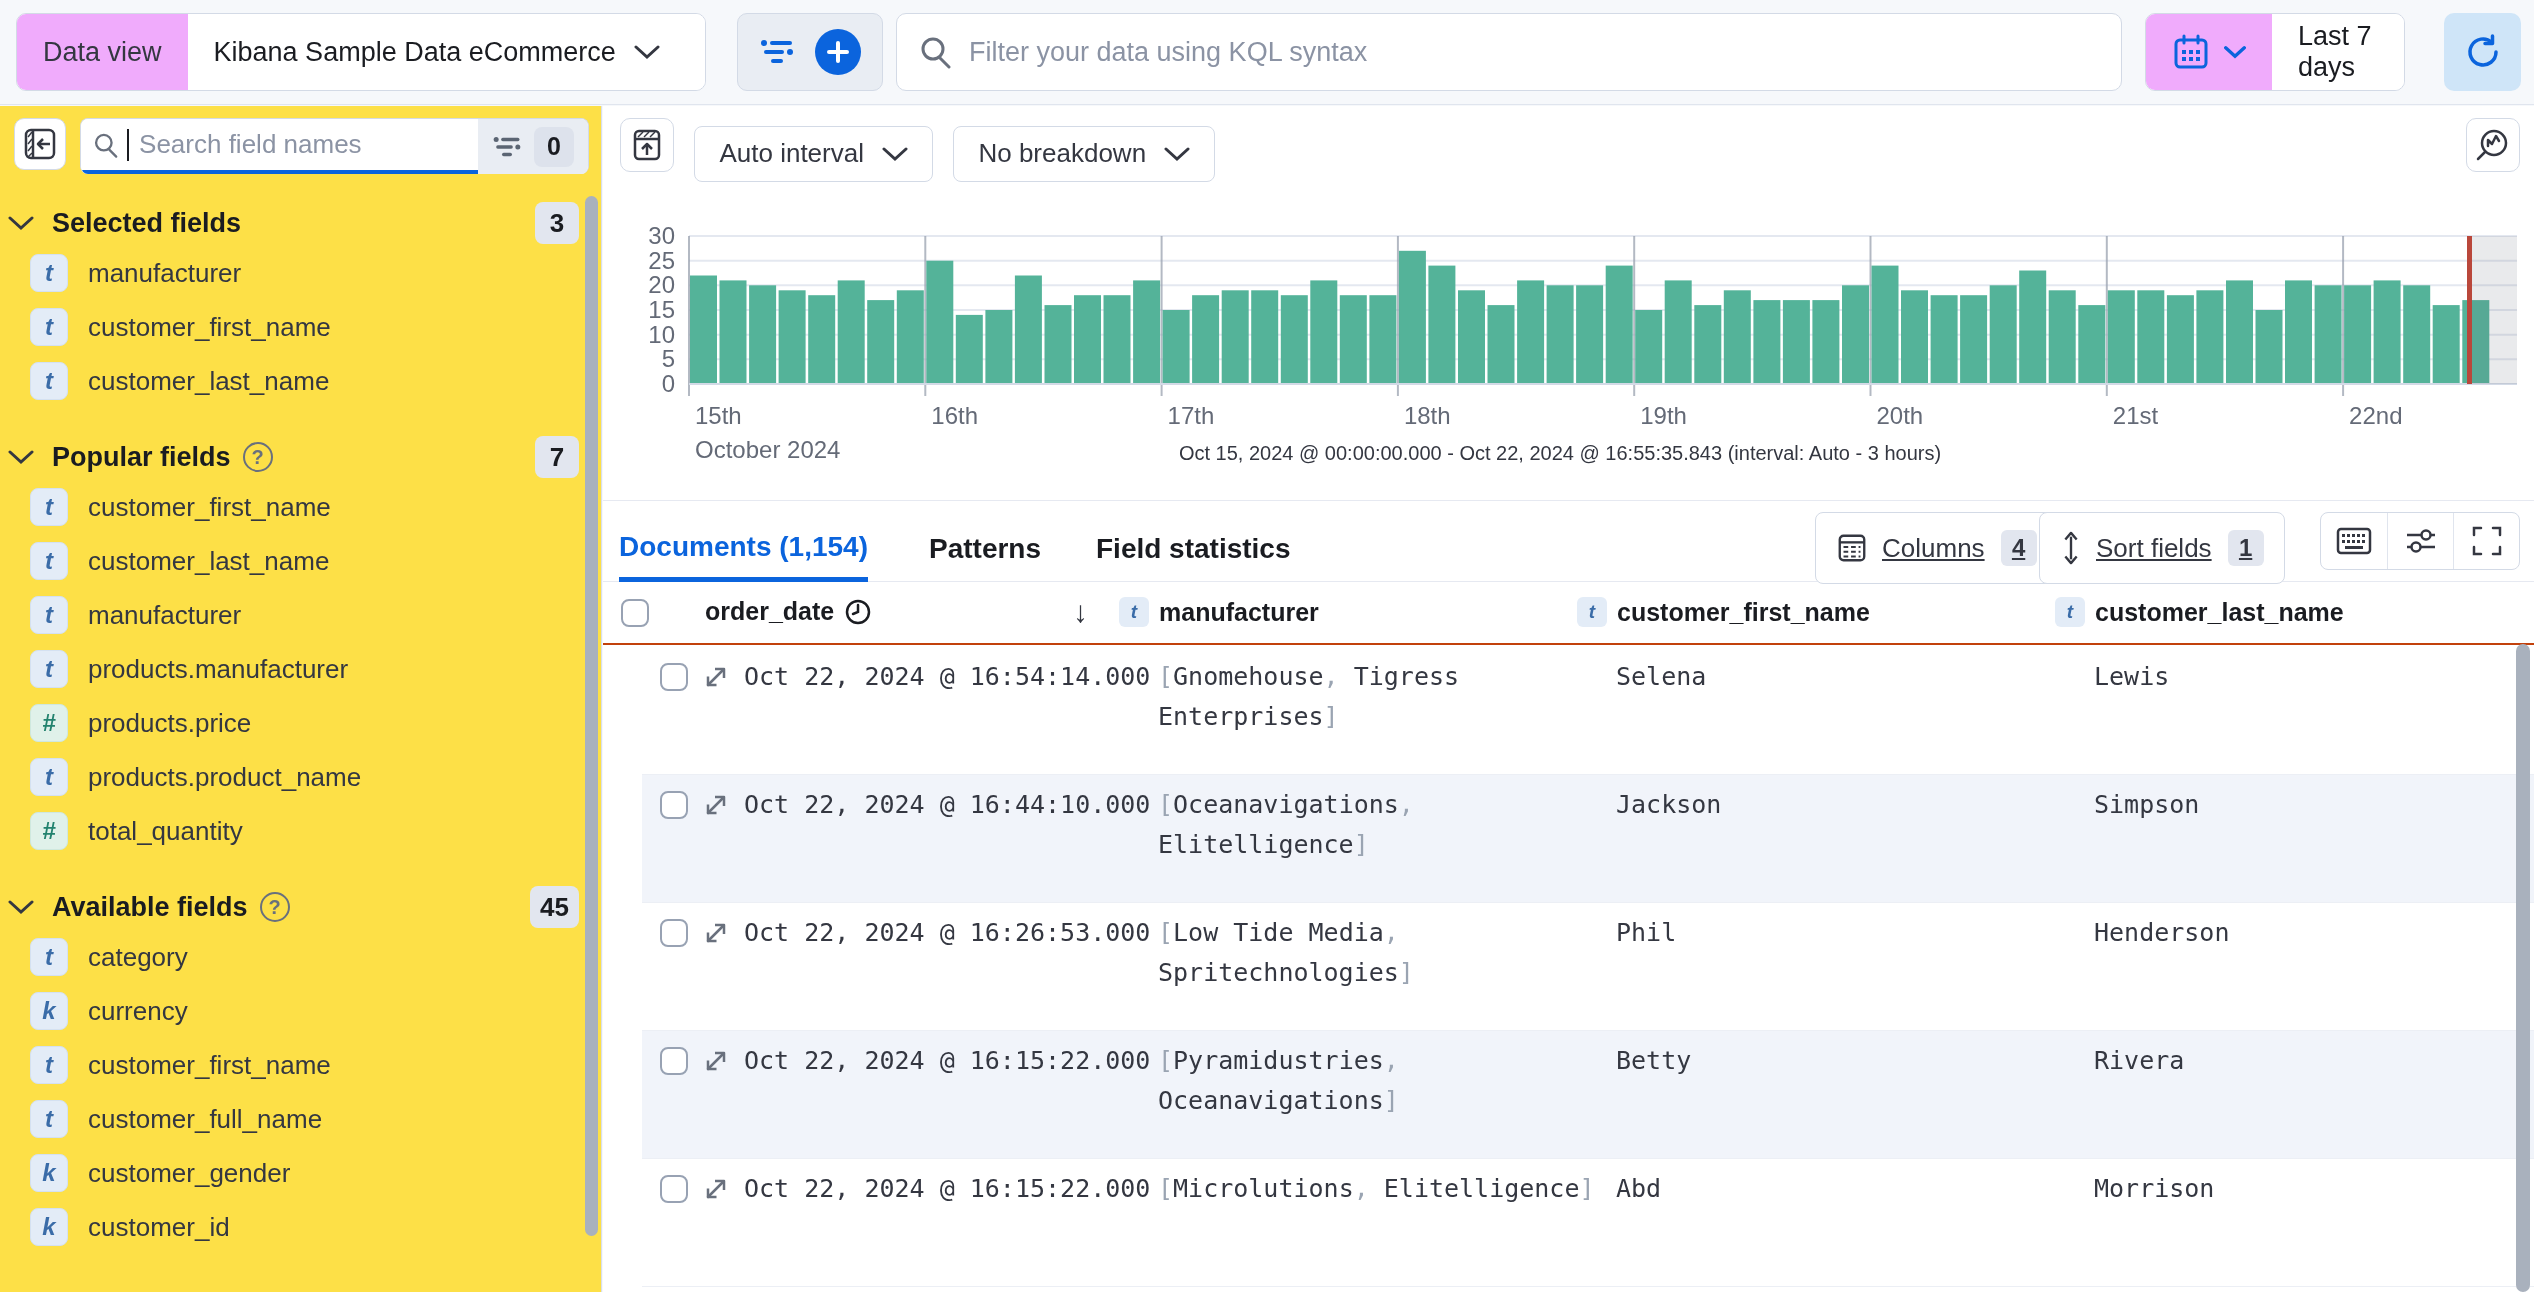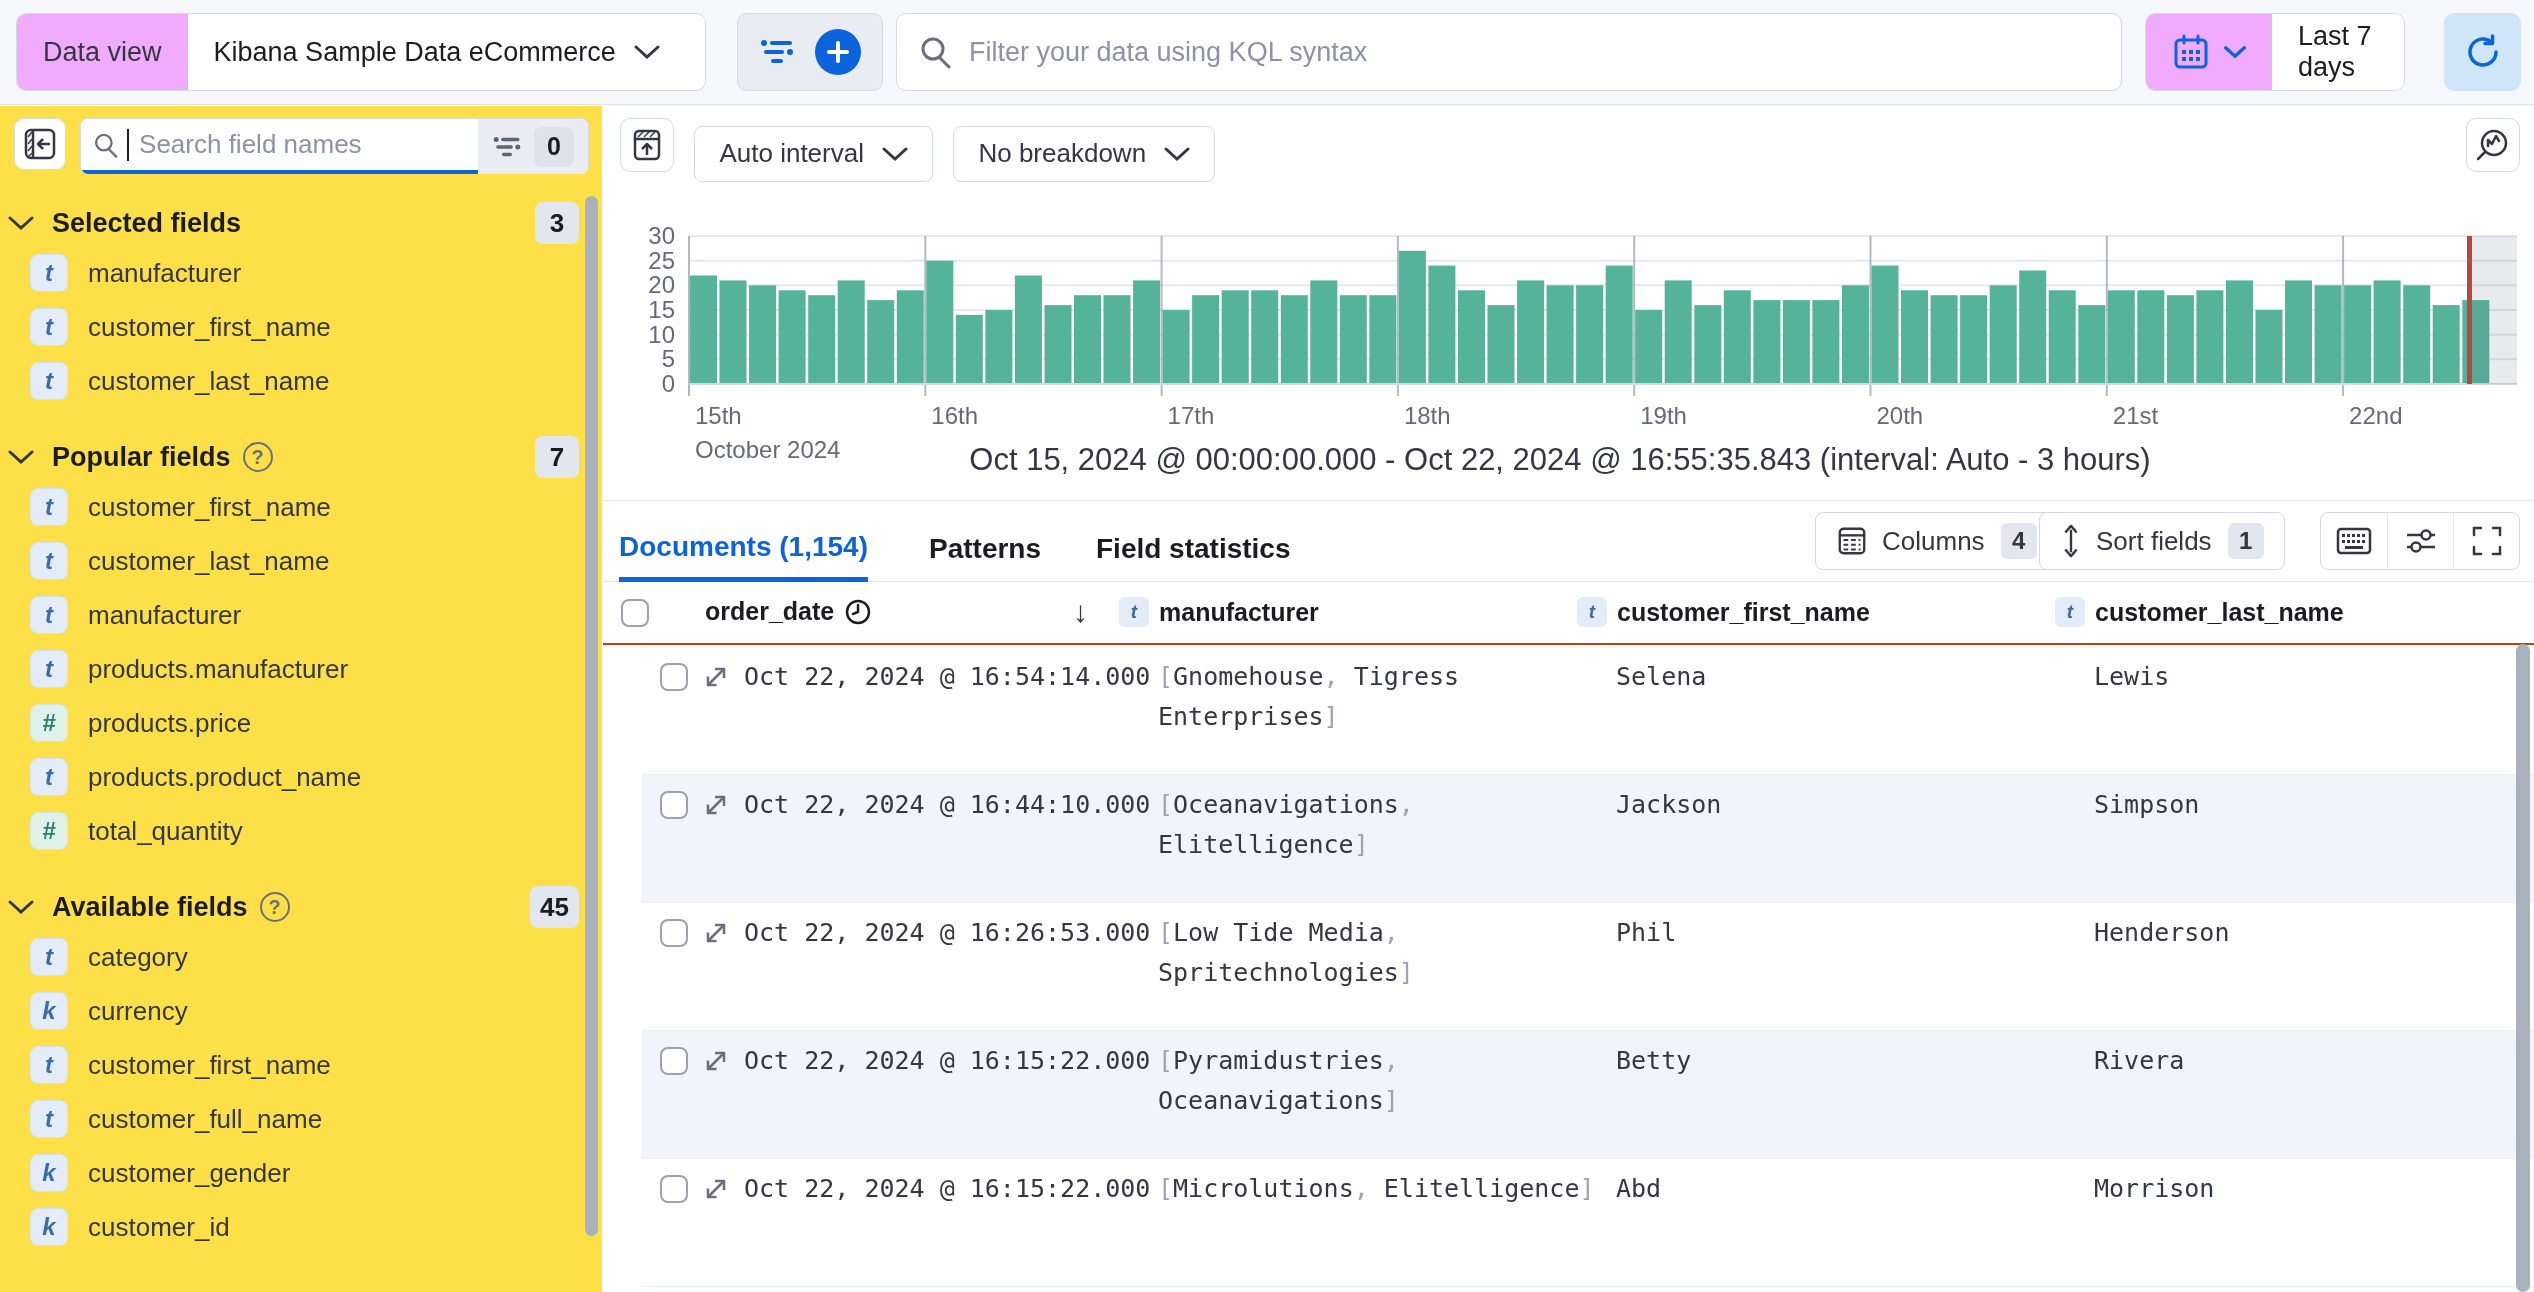--- a/index.html
+++ b/index.html
@@ -71,30 +71,30 @@
   .main { position:absolute; left:603px; top:106px; width:1931px; height:1186px; background:#fff; }
   .chartctl-row { position:absolute; left:17px; top:12px; right:14px; height:56px; }
   .iconbtn { width:54px; height:54px; border:1px solid #d3dae6; border-radius:10px;
     background:#fff; display:inline-flex; align-items:center; justify-content:center; }
   .dropbtn { height:56px; border:1px solid #d3dae6; border-radius:8px; background:#fff;
     display:inline-flex; align-items:center; padding:0 24px; font-size:26px; color:#343741;
     margin-left:16px; }
   .lensbtn { position:absolute; right:0; top:0; }
   .chart-svg { position:absolute; left:0px; top:108px; }
   .subtitle { position:absolute; left:0; top:336px; width:1914px; text-align:center;
-    font-size:31px; color:#343741; }
+    font-size:20px; color:#343741; }
   .main-divider { position:absolute; left:0; top:394px; width:1931px; height:1px; background:#e6e9f1; }
 
   .tabsrow { position:absolute; left:0; top:404px; width:1931px; height:72px;
     border-bottom:1px solid #e6e9f1; }
   .tab { position:absolute; top:6px; height:66px; display:flex; align-items:center;
     font-size:28px; font-weight:bold; color:#1a1c21; }
   .tab.active { color:#0b64dd; border-bottom:5px solid #0b64dd; }
-  .tbtn { position:absolute; top:2px; height:58px; border:1px solid #d3dae6; border-radius:8px;
-    background:#fff; display:flex; align-items:center; padding:0 20px; font-size:26px; color:#343741; }
+  .tbtn { position:absolute; top:2px; height:72px; border:1px solid #d3dae6; border-radius:8px;
+    background:#fff; display:flex; align-items:center; padding:0 20px; font-size:26px; color:#343741;text-decoration:underline; }
   .cntbadge { background:#e2e6ef; border-radius:6px; min-width:36px; height:36px; padding:0 8px;
     margin-left:16px; display:flex; align-items:center; justify-content:center;
     font-size:24px; font-weight:bold; }
   .icongroup { position:absolute; top:2px; right:14px; height:58px; border:1px solid #d3dae6;
     border-radius:8px; background:#fff; display:flex; overflow:hidden; }
   .icongroup .gbtn { width:66px; height:100%; display:flex; align-items:center; justify-content:center; }
   .icongroup .gbtn + .gbtn { border-left:1px solid #e0e5ee; }
 
   
   .gridhead { position:absolute; left:0; top:477px; width:1931px; height:62px;

